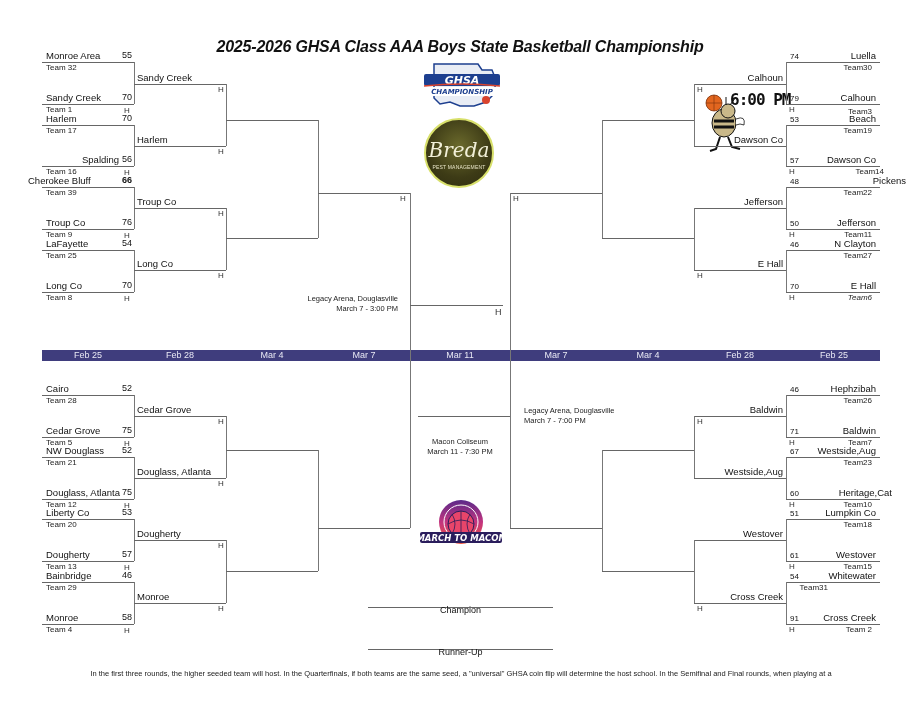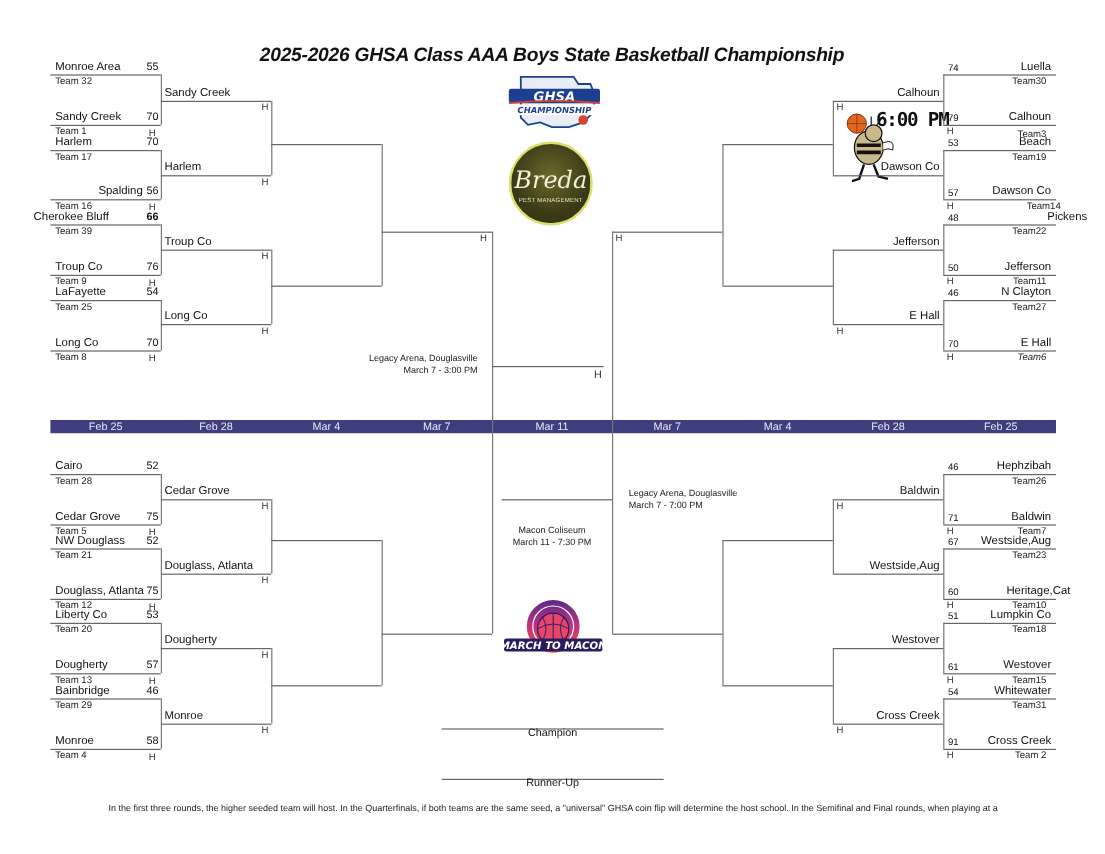--- a/index.html
+++ b/index.html
@@ -270,21 +270,21 @@
     <div class="seed r" style="left:786px;top:520px;width:86px;">Team18</div>
     <div class="score" style="left:790px;top:508px;font-size:8px;">51</div>
     <div class="hl" style="left:786px;top:561px;width:94px;"></div>
     <div class="name r" style="left:786px;top:549px;width:90px;">Westover</div>
     <div class="seed r" style="left:786px;top:562px;width:86px;">Team15</div>
     <div class="score" style="left:790px;top:550px;font-size:8px;">61</div>
     <div class="h" style="left:789px;top:562px;">H</div>
     <div class="vl" style="left:786px;top:519px;height:42px;"></div>
     <div class="hl" style="left:786px;top:582px;width:94px;"></div>
     <div class="name r" style="left:786px;top:570px;width:90px;">Whitewater</div>
-    <div class="seed r" style="left:786px;top:583px;width:86px;">Team31</div>
+    <div class="seed r" style="left:742px;top:583px;width:86px;">Team31</div>
     <div class="score" style="left:790px;top:571px;font-size:8px;">54</div>
     <div class="hl" style="left:786px;top:624px;width:94px;"></div>
     <div class="name r" style="left:786px;top:612px;width:90px;">Cross Creek</div>
     <div class="seed r" style="left:786px;top:625px;width:86px;">Team 2</div>
     <div class="score" style="left:790px;top:613px;font-size:8px;">91</div>
     <div class="h" style="left:789px;top:625px;">H</div>
     <div class="vl" style="left:786px;top:582px;height:42px;"></div>
     <div class="hl" style="left:694px;top:84px;width:92px;"></div>
     <div class="name r" style="left:694px;top:72px;width:89px;">Calhoun</div>
     <div class="hl" style="left:694px;top:146px;width:92px;"></div>

